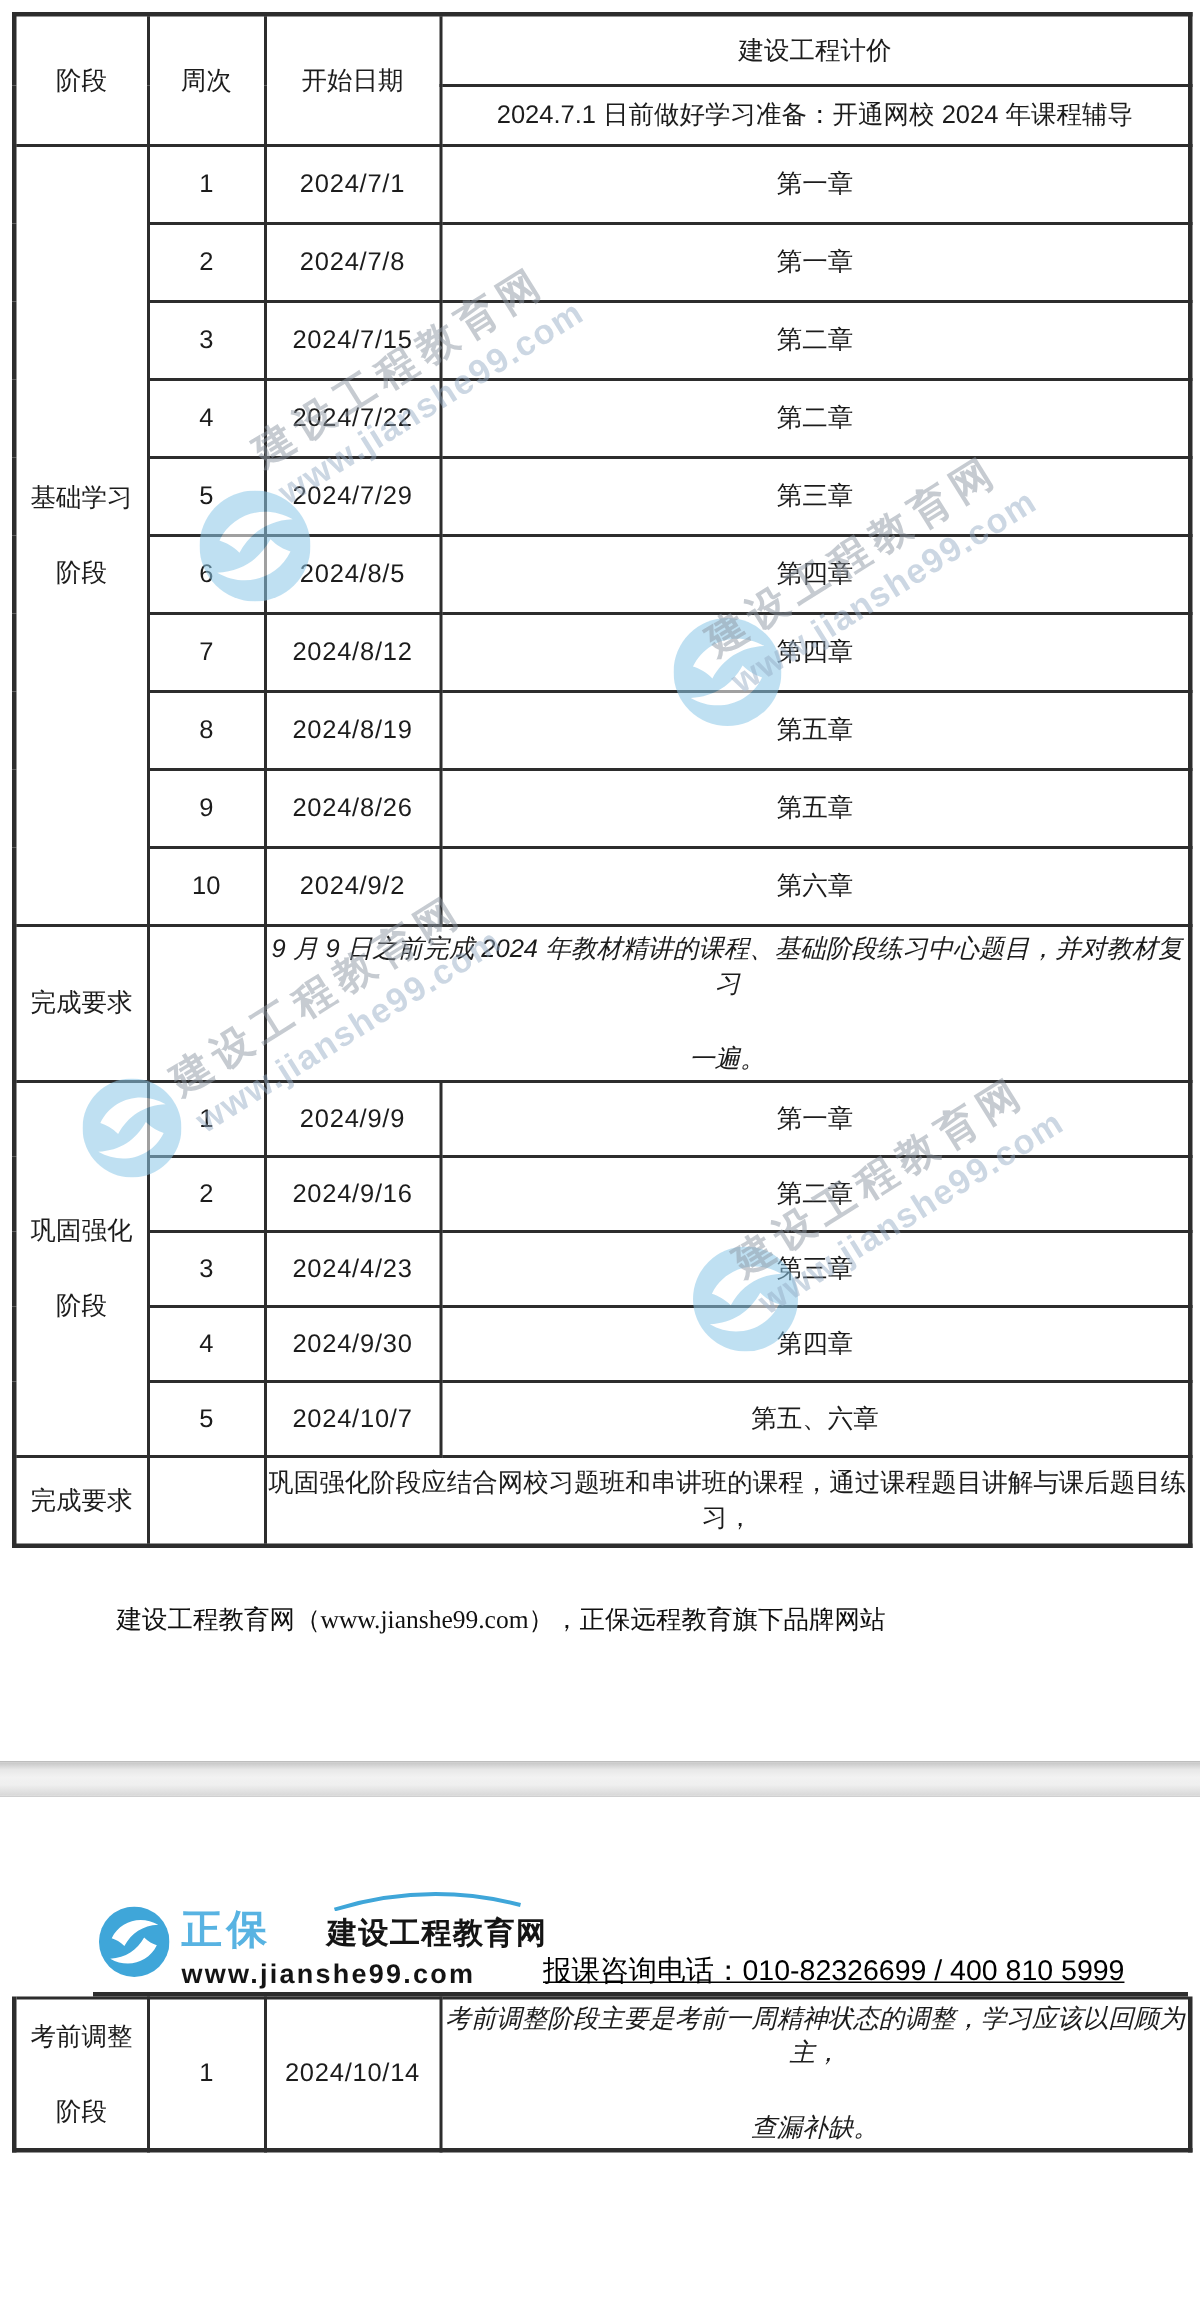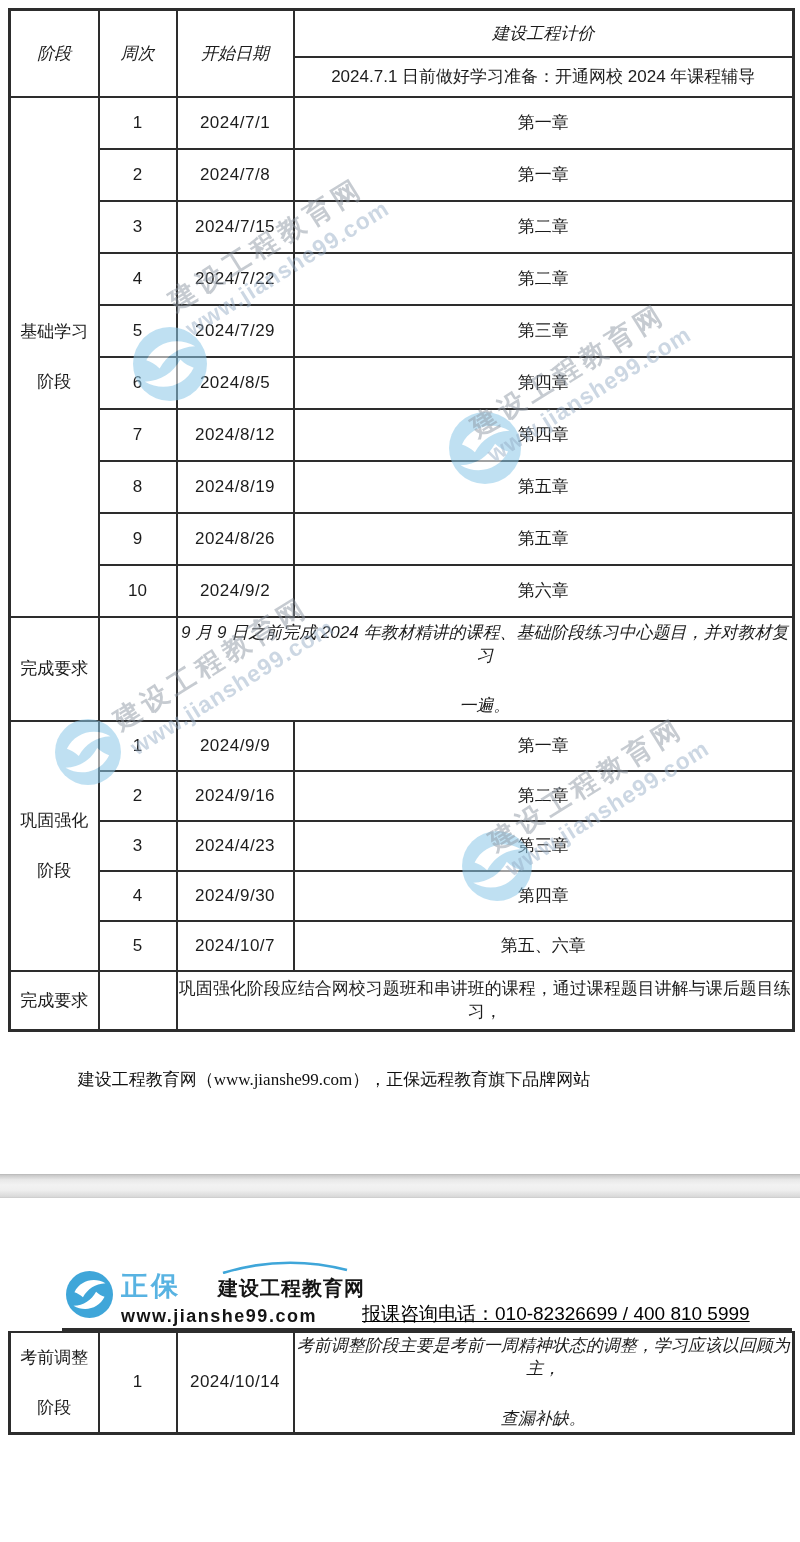--- a/index.html
+++ b/index.html
@@ -22,21 +22,21 @@
   .r52{height:52px;}
   .r50{height:50px;}
   .r104{height:104px;}
   .r60{height:60px;}
   .r100{height:100px;}
   .r101{height:101px;}
   .date-cell{font-size:18px;letter-spacing:.5px;}
   .week-cell{font-size:17px;}
   .stage-label{display:flex;flex-direction:column;gap:27px;align-items:center;justify-content:center;}
   .two-line{display:flex;flex-direction:column;gap:27px;align-items:center;justify-content:center;font-style:italic;}
-  .hdr{font-weight:500;font-style:italic;}
+  .hdr{font-weight:500;}
 
   
   .p1-footer{position:absolute;top:1068px;left:0;width:668px;text-align:center;
              font-family:"Liberation Serif", serif;font-size:17px;color:#101010;}
 
   
   .page-sep{position:absolute;left:0;top:1174px;width:800px;height:22px;
             background:linear-gradient(180deg,#c7c7c7 0%,#e8e8e8 22%,#f2f2f2 45%,#efefef 68%,#d8d8d8 100%);
             border-top:1px solid #bdbdbd;border-bottom:1px solid #cfcfcf;}
 

